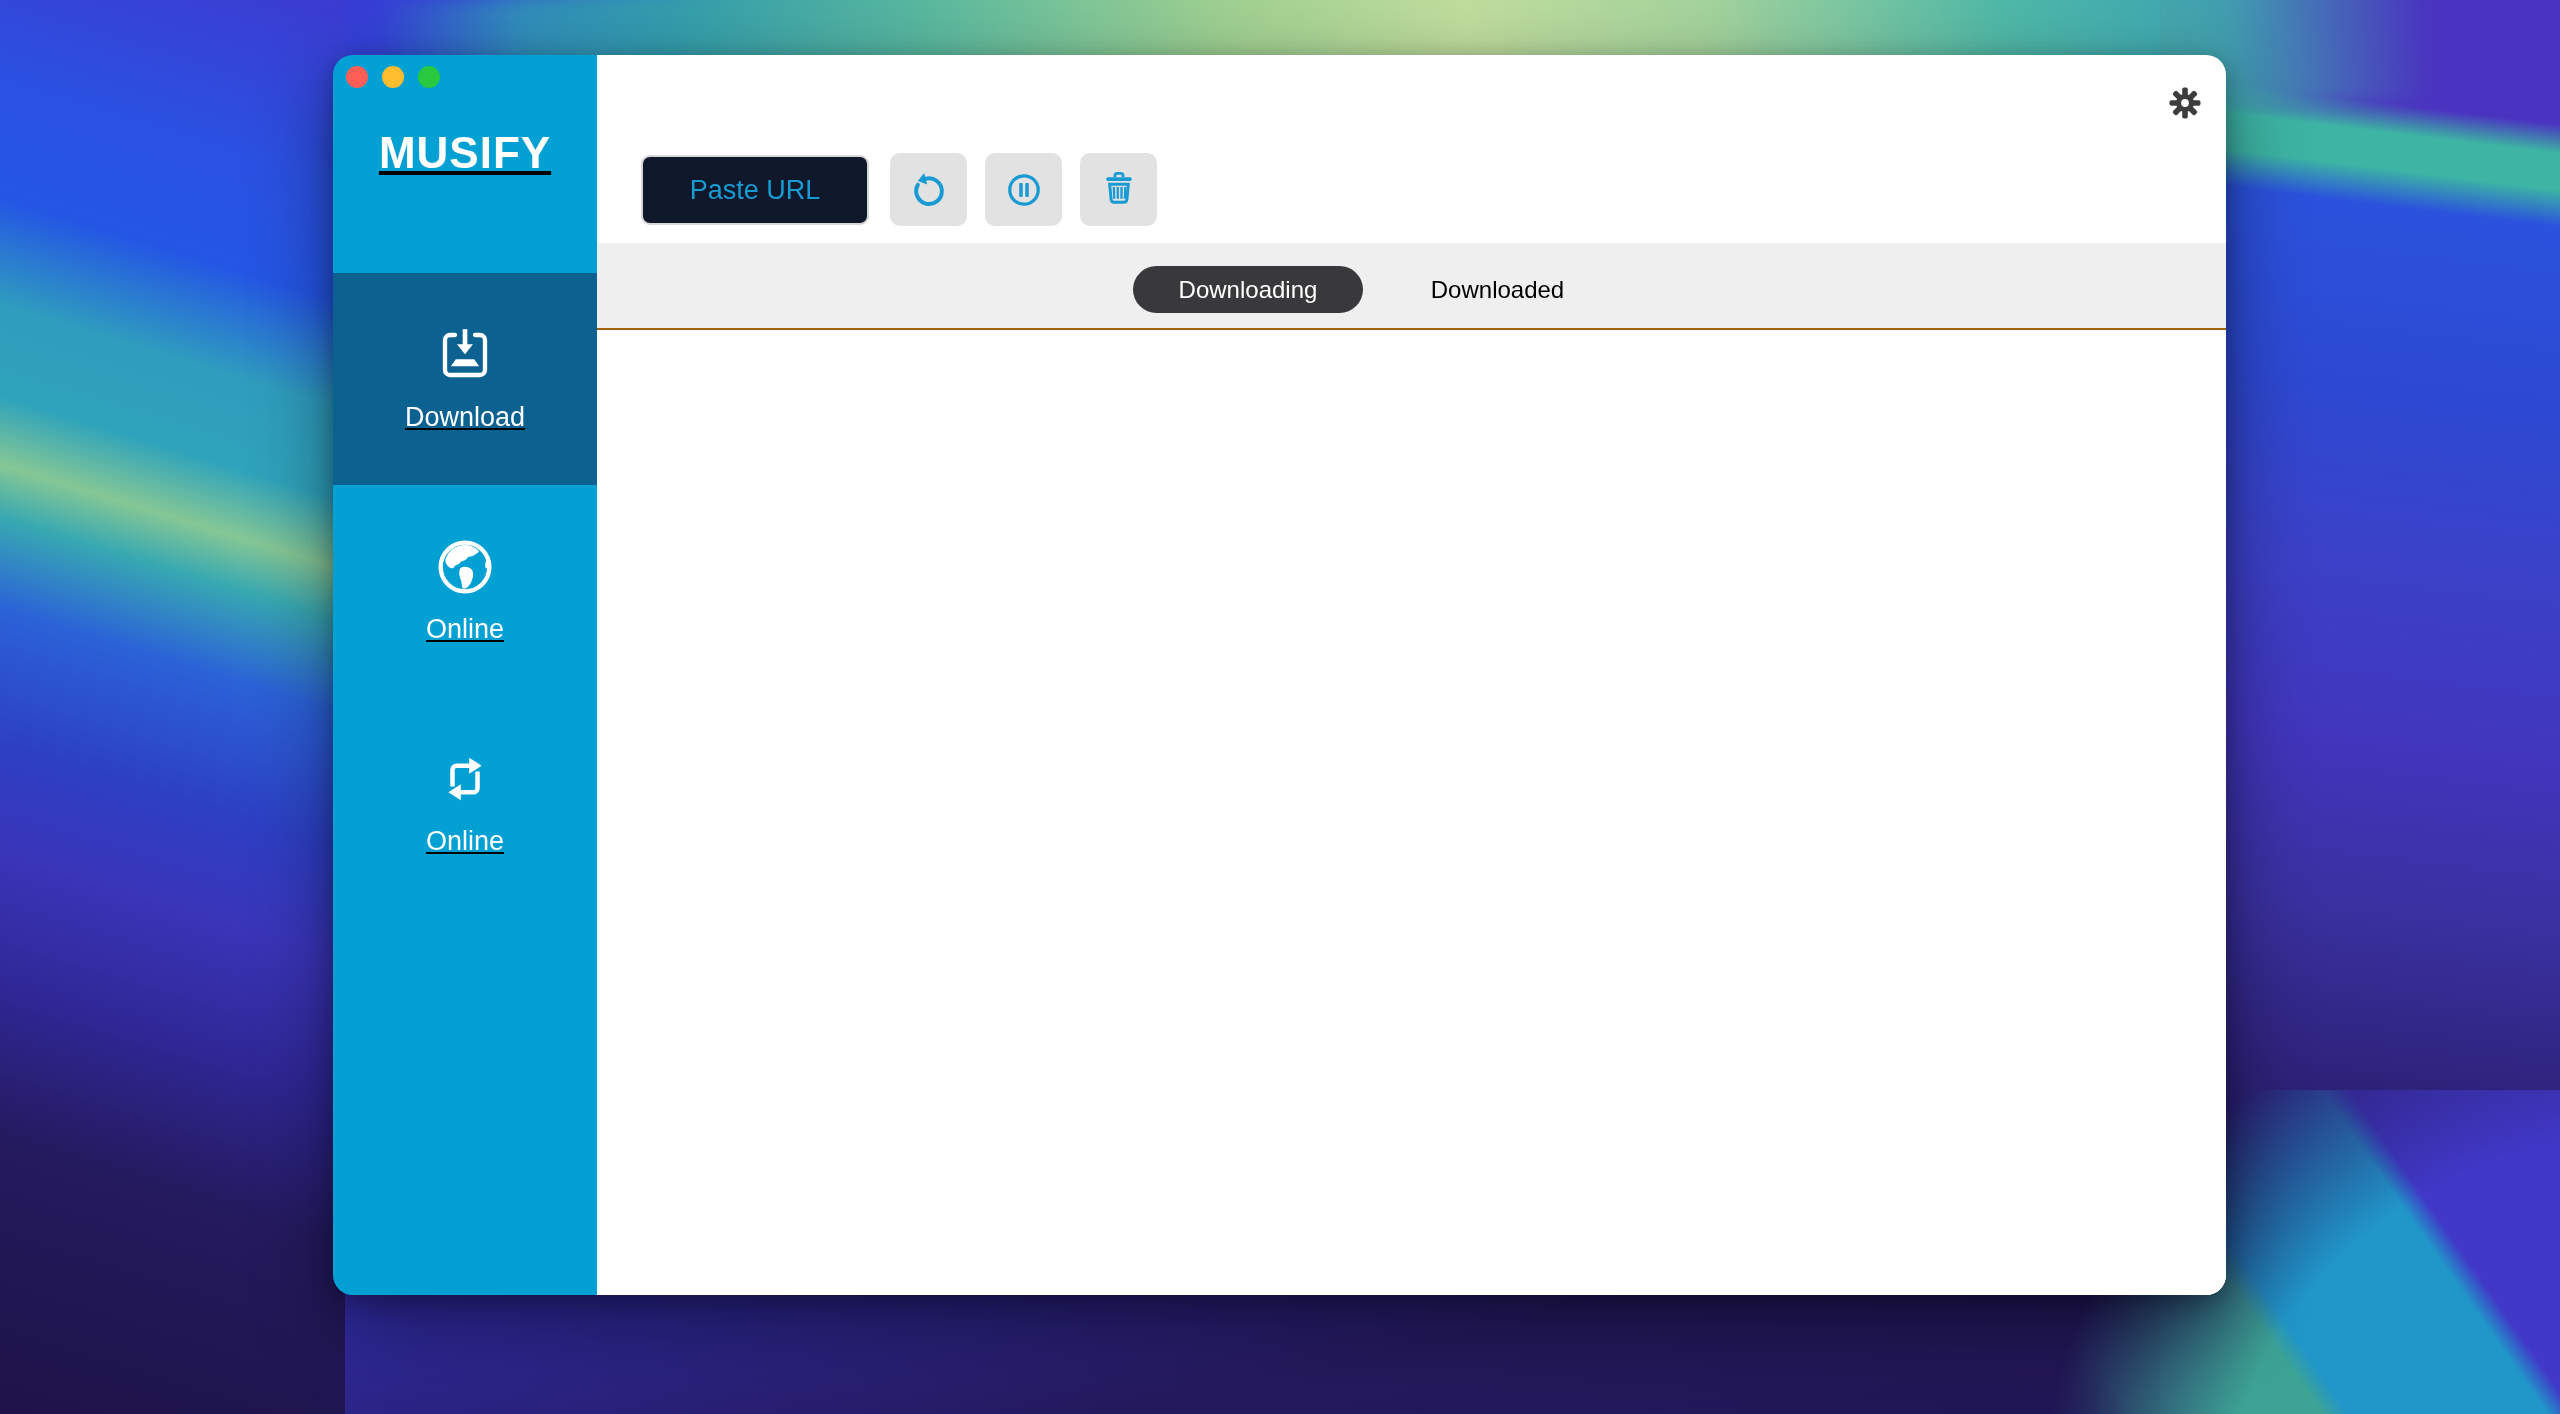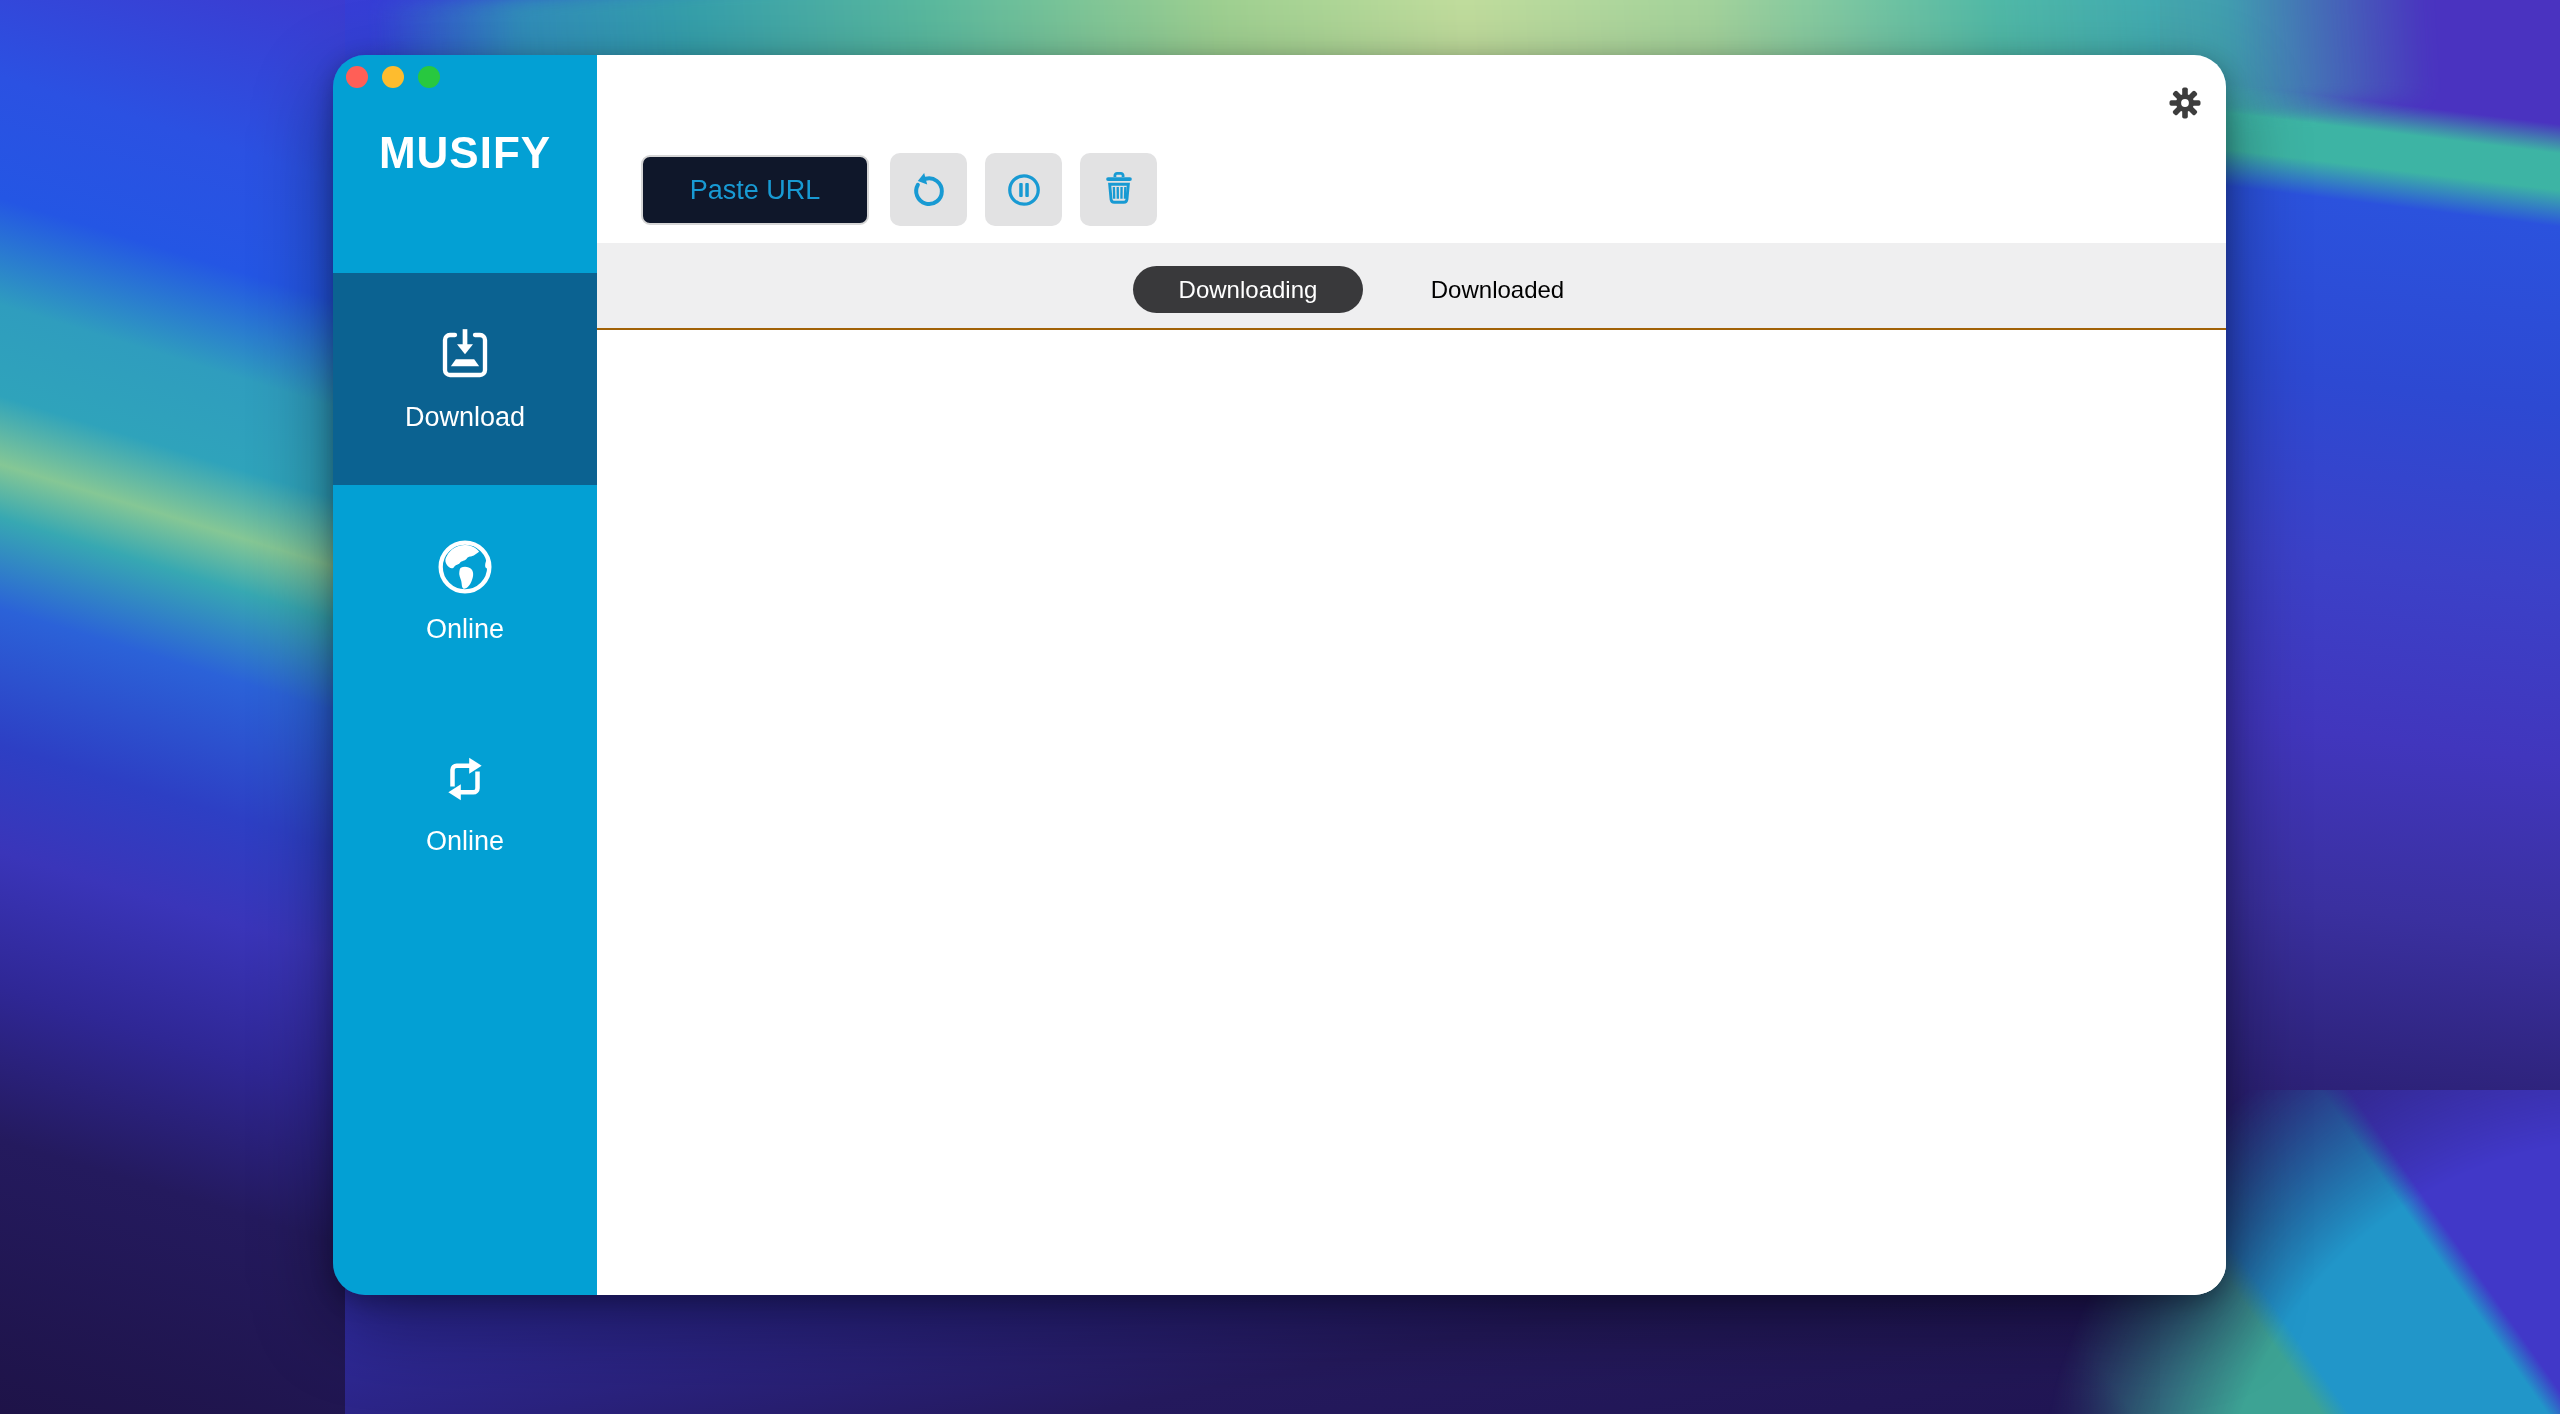--- a/index.html
+++ b/index.html
@@ -17,22 +17,22 @@
   .bg-streak { position:absolute; left:380px; top:-60px; width:2050px; height:222px;
     transform:rotate(-3.5deg); filter:blur(10px); opacity:.97;
     background:linear-gradient(90deg,rgba(42,150,190,0) 0%,rgba(48,158,180,.85) 7%,#35a2ab 15%,#5cbd9d 27%,#a2d58f 41%,#c6e29b 53%,#a8d89a 65%,#52bda6 79%,rgba(63,183,171,.85) 90%,rgba(63,183,171,0) 100%); }
   .bg-corner { position:absolute; left:2040px; top:1090px; width:620px; height:460px;
     background:linear-gradient(55deg,rgba(61,163,148,0) 6%,#3da394 20%,#3da394 40%,#2196c9 43%,#2196c9 64%,#4138c8 67%,#4138c8 100%);
     -webkit-mask-image:radial-gradient(circle at 95% 100%,#000 55%,transparent 80%);
     mask-image:radial-gradient(circle at 95% 100%,#000 55%,transparent 80%); }
 
   
   .window { position:absolute; left:333px; top:55px; width:1893px; height:1240px;
-    border-radius:32px; overflow:hidden; display:flex;
-    box-shadow:0 30px 80px rgba(0,0,10,.45), 0 6px 22px rgba(0,0,10,.28); }
+    border-radius:20px; overflow:hidden; display:flex;
+    box-shadow:0 30px 80px rgba(0,0,10,.45), 0 6px 22px rgba(0,0,10,.28);text-decoration:underline; }
 
   
   .sidebar { width:264px; flex:none; background:#03a0d4; color:#fff; display:flex; flex-direction:column; }
   .titlebar { height:190px; position:relative; flex:none; }
   .traffic-lights { position:absolute; left:13px; top:11px; display:flex; gap:14px; }
   .tl { width:22px; height:22px; border-radius:50%; display:inline-block; cursor:pointer; }
   .tl.red { background:#ff5f57; } .tl.yellow { background:#febc2e; } .tl.green { background:#28c83f; }
   .logo { margin-top:73px; text-align:center; font-size:44px; font-weight:700; letter-spacing:1px; }
   .nav { display:flex; flex-direction:column;margin-top:28px; }
   .nav-item { height:212px; display:flex; flex-direction:column; align-items:center; justify-content:center; gap:17px; cursor:pointer; }

